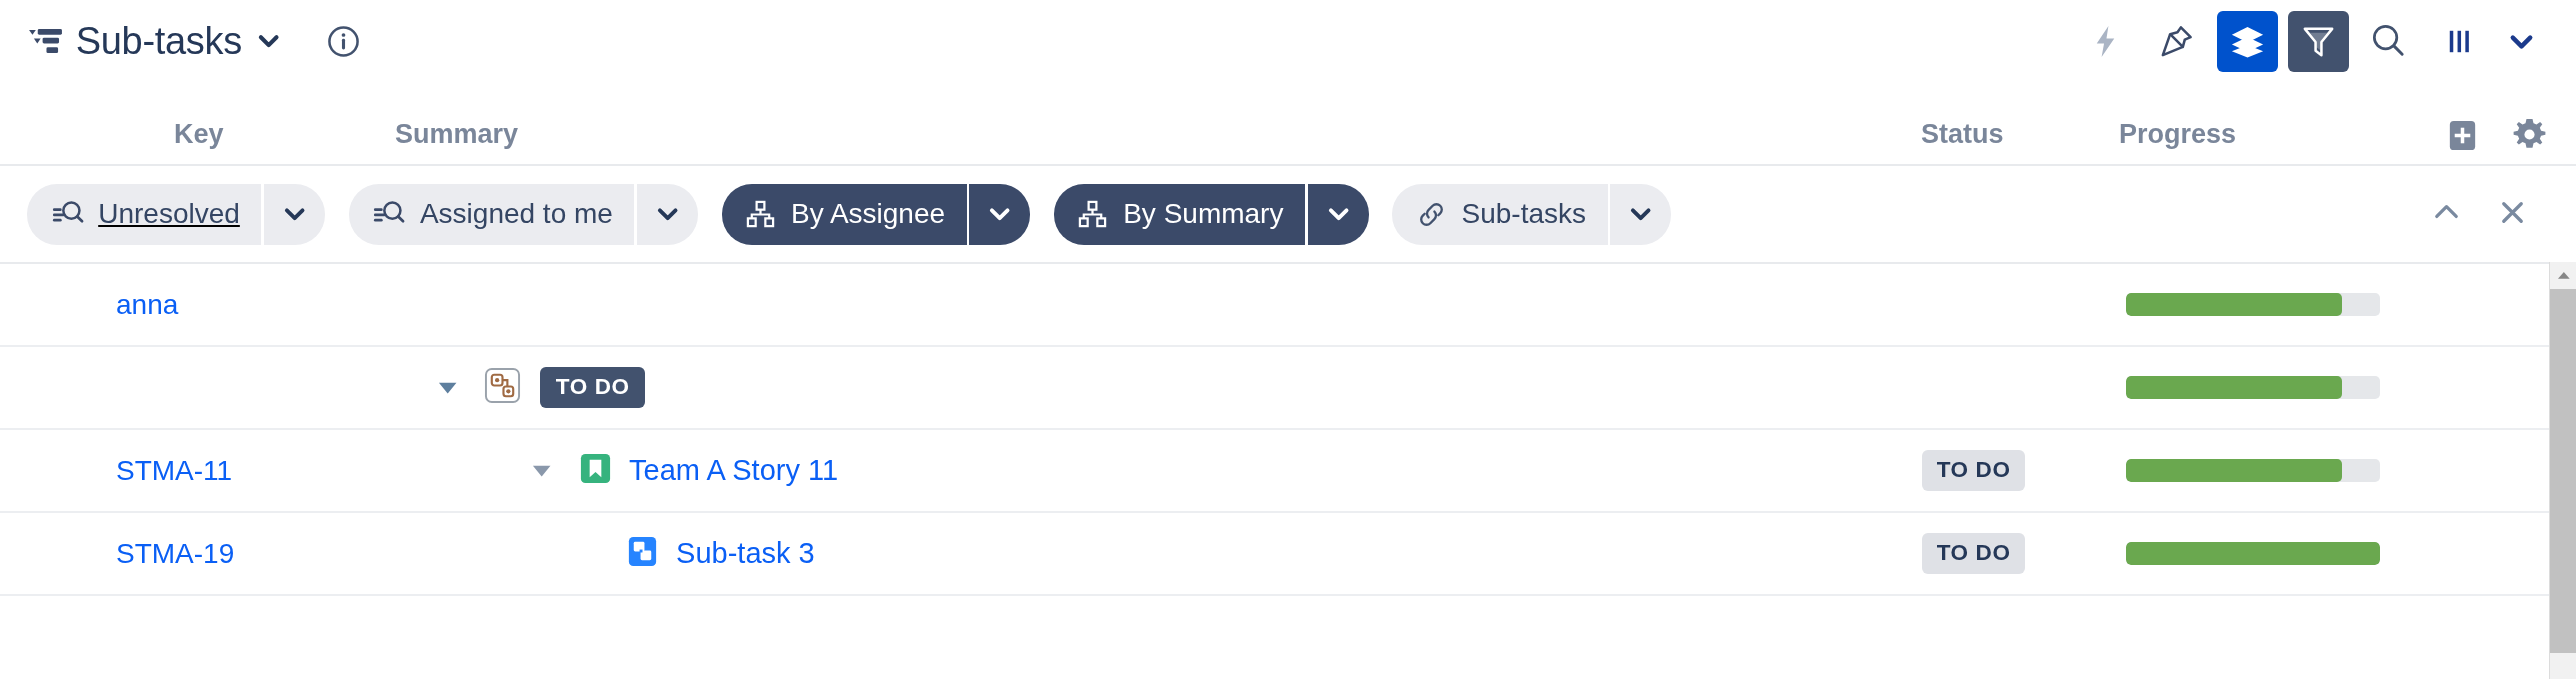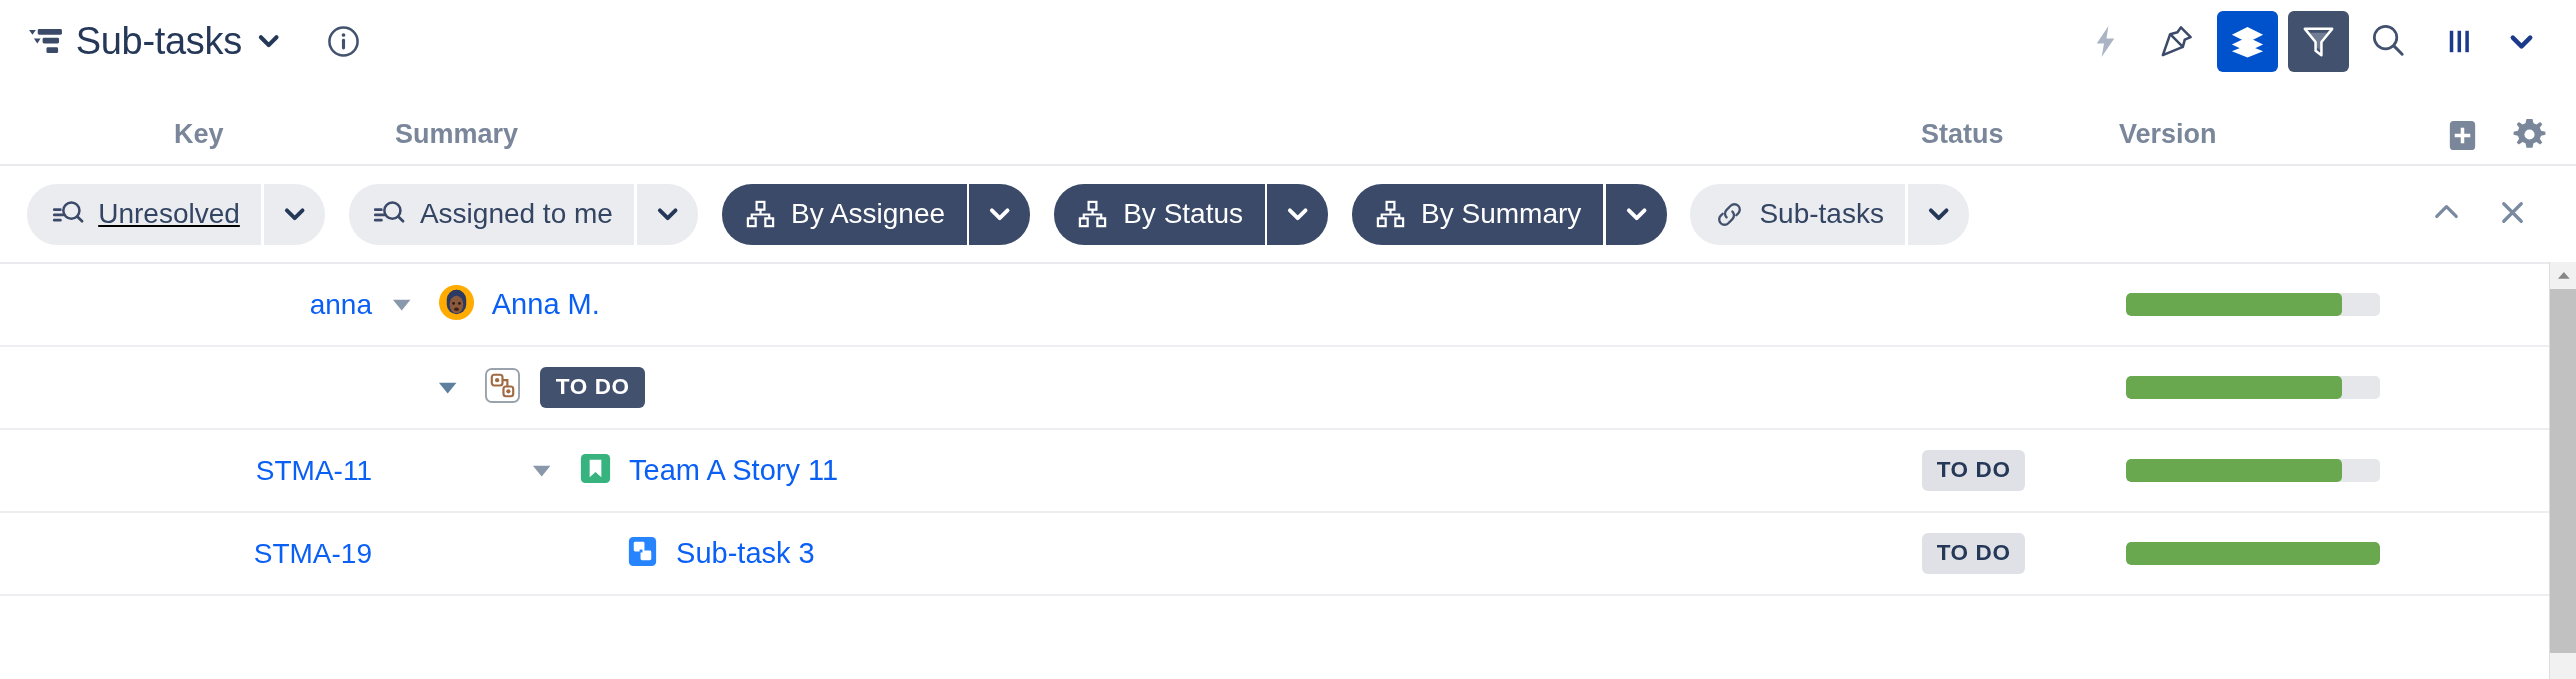--- a/index.html
+++ b/index.html
@@ -176,21 +176,21 @@
     border-bottom: 2px solid #eceef1;
     background: #ffffff;
   }
 
   .cell-key {
     position: absolute;
     left: 0; top: 0;
     width: 372px; height: 100%;
     display: flex;
     align-items: center;
-    justify-content: flex-end;
+    justify-content: flex-start;
     padding-left: 116px;
   }
   .key-link {
     font-size: 28px;
     color: #0a5ff5;
     text-decoration: none;
     white-space: nowrap;
     cursor: pointer;
   }
 
@@ -382,21 +382,21 @@
           <path d="M6 11 L15 20 L24 11" stroke="#1b3a8c" stroke-width="4.6" fill="none" stroke-linecap="round" stroke-linejoin="round"></path>
         </svg>
       </div>
     </div>
   </div>
 
   <div class="colheader">
     <div class="ch ch-key">Key</div>
     <div class="ch ch-summary">Summary</div>
     <div class="ch ch-status">Status</div>
-    <div class="ch ch-progress">Version</div>
+    <div class="ch ch-progress">Progress</div>
 
     <div class="ch-icon ch-add">
       <svg width="37" height="37" viewBox="0 0 38 38">
         <rect x="6" y="4" width="26" height="30" rx="4" fill="#7a869a"></rect>
         <rect x="17.2" y="11" width="3.6" height="16" fill="#ffffff"></rect>
         <rect x="11" y="17.2" width="16" height="3.6" fill="#ffffff"></rect>
       </svg>
     </div>
 
     <div class="ch-icon ch-gear">
@@ -464,50 +464,31 @@
         <span>By Assignee</span>
       </div>
       <div class="pill-divider"></div>
       <div class="pill-caret">
         <svg width="25.4" height="25.4" viewBox="0 0 26 26">
           <path d="M5 9.5 L13 17.5 L21 9.5" stroke="#ffffff" stroke-width="4" fill="none" stroke-linecap="round" stroke-linejoin="round"></path>
         </svg>
       </div>
     </div>
 
+
     <div class="pill-group dark">
       <div class="pill-main">
         <span>
           <svg width="31" height="31" viewBox="0 0 32 32">
             <rect x="12" y="3" width="8" height="8" fill="none" stroke="#ffffff" stroke-width="2.3"></rect>
             <rect x="3" y="20" width="8" height="8" fill="none" stroke="#ffffff" stroke-width="2.3"></rect>
             <rect x="21" y="20" width="8" height="8" fill="none" stroke="#ffffff" stroke-width="2.3"></rect>
             <path d="M16 11 V16 M7 20 V16 H25 V20" fill="none" stroke="#ffffff" stroke-width="2.3"></path>
           </svg>
         </span>
-        <span>By Status</span>
-      </div>
-      <div class="pill-divider"></div>
-      <div class="pill-caret">
-        <svg width="25.4" height="25.4" viewBox="0 0 26 26">
-          <path d="M5 9.5 L13 17.5 L21 9.5" stroke="#ffffff" stroke-width="4" fill="none" stroke-linecap="round" stroke-linejoin="round"></path>
-        </svg>
-      </div>
-    </div>
-
-    <div class="pill-group dark">
-      <div class="pill-main">
-        <span>
-          <svg width="31" height="31" viewBox="0 0 32 32">
-            <rect x="12" y="3" width="8" height="8" fill="none" stroke="#ffffff" stroke-width="2.3"></rect>
-            <rect x="3" y="20" width="8" height="8" fill="none" stroke="#ffffff" stroke-width="2.3"></rect>
-            <rect x="21" y="20" width="8" height="8" fill="none" stroke="#ffffff" stroke-width="2.3"></rect>
-            <path d="M16 11 V16 M7 20 V16 H25 V20" fill="none" stroke="#ffffff" stroke-width="2.3"></path>
-          </svg>
-        </span>
         <span>By Summary</span>
       </div>
       <div class="pill-divider"></div>
       <div class="pill-caret">
         <svg width="25.4" height="25.4" viewBox="0 0 26 26">
           <path d="M5 9.5 L13 17.5 L21 9.5" stroke="#ffffff" stroke-width="4" fill="none" stroke-linecap="round" stroke-linejoin="round"></path>
         </svg>
       </div>
     </div>
 
@@ -541,39 +522,20 @@
         </svg>
       </span>
     </div>
   </div>
 
   <div class="grid">
 
     <div class="row">
       <div class="cell-key">
         <a class="key-link">anna</a>
-      </div>
-      <div class="cell-summary" style="padding-left:15.7px">
-        <span class="expander">
-          <svg width="25.4" height="25.4" viewBox="0 0 26 26">
-              <polygon points="4,8 22,8 13,19" fill="#8a98ab"></polygon>
-            </svg>
-        </span>
-        <span class="type-icon">
-          <svg width="37" height="37" viewBox="0 0 38 38">
-            <circle cx="19" cy="19" r="18" fill="#ffab00"></circle>
-            <path d="M19 6 a10 10 0 0 1 10 10 v5 a10 10 0 0 1 -20 0 v-5 a10 10 0 0 1 10 -10 z" fill="#2c3a63"></path>
-            <ellipse cx="19" cy="21" rx="7" ry="9" fill="#8b5a3c"></ellipse>
-            <path d="M12 13 q7 -5 14 0 q0 -7 -7 -7 q-7 0 -7 7 z" fill="#2c3a63"></path>
-            <circle cx="16" cy="20" r="1.4" fill="#2b1a10"></circle>
-            <circle cx="22" cy="20" r="1.4" fill="#2b1a10"></circle>
-            <ellipse cx="19" cy="26" rx="2.6" ry="1.8" fill="#3d2014"></ellipse>
-          </svg>
-        </span>
-        <span class="summary-text link">Anna M.</span>
       </div>
       <div class="cell-status"></div>
       <div class="cell-progress">
         <div class="pbar">
           <div class="pbar-fill" id="pf0" style="width: 85%;"></div>
         </div>
       </div>
     </div>
 
     <div class="row">

